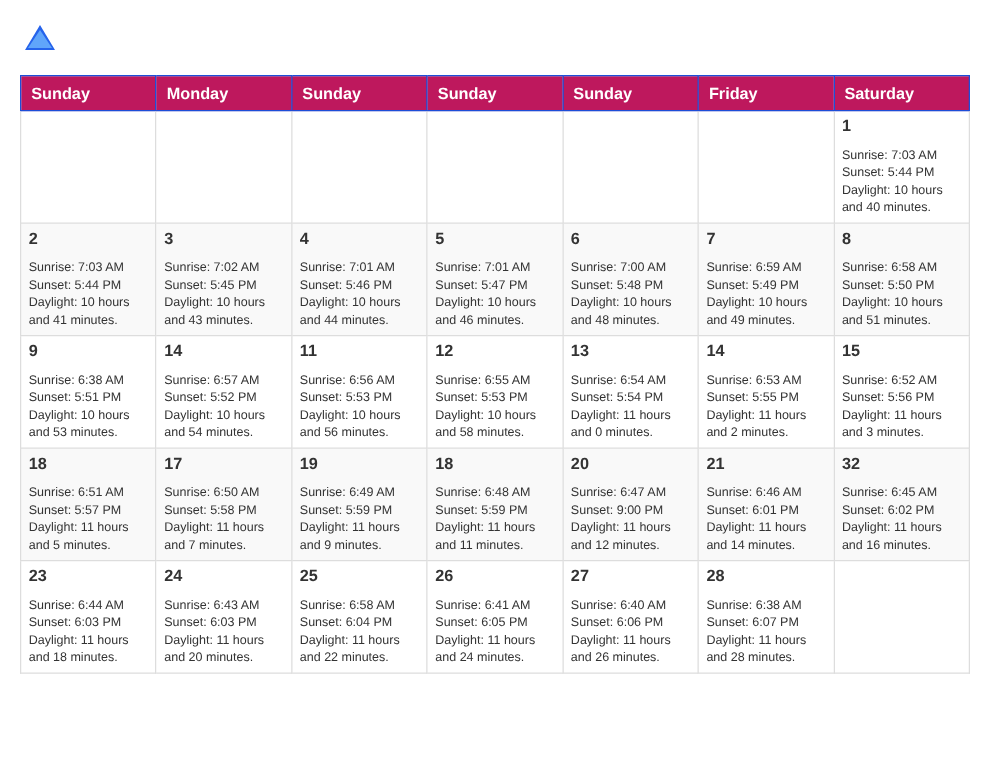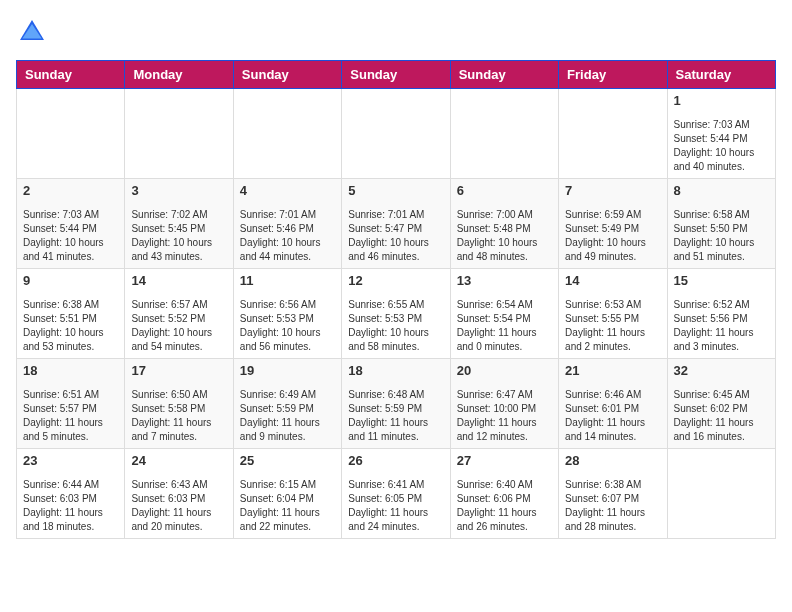--- a/index.html
+++ b/index.html
@@ -239,21 +239,21 @@
         </td>
         <td>
           <span class="day-number">18</span>
           <div class="day-info">Sunrise: 6:48 AM
 Sunset: 5:59 PM
 Daylight: 11 hours and 11 minutes.</div>
         </td>
         <td>
           <span class="day-number">20</span>
           <div class="day-info">Sunrise: 6:47 AM
-Sunset: 10:00 PM
+Sunset: 9:00 PM
 Daylight: 11 hours and 12 minutes.</div>
         </td>
         <td>
           <span class="day-number">21</span>
           <div class="day-info">Sunrise: 6:46 AM
 Sunset: 6:01 PM
 Daylight: 11 hours and 14 minutes.</div>
         </td>
         <td>
           <span class="day-number">32</span>
@@ -270,21 +270,21 @@
 Daylight: 11 hours and 18 minutes.</div>
         </td>
         <td>
           <span class="day-number">24</span>
           <div class="day-info">Sunrise: 6:43 AM
 Sunset: 6:03 PM
 Daylight: 11 hours and 20 minutes.</div>
         </td>
         <td>
           <span class="day-number">25</span>
-          <div class="day-info">Sunrise: 6:15 AM
+          <div class="day-info">Sunrise: 6:58 AM
 Sunset: 6:04 PM
 Daylight: 11 hours and 22 minutes.</div>
         </td>
         <td>
           <span class="day-number">26</span>
           <div class="day-info">Sunrise: 6:41 AM
 Sunset: 6:05 PM
 Daylight: 11 hours and 24 minutes.</div>
         </td>
         <td>

